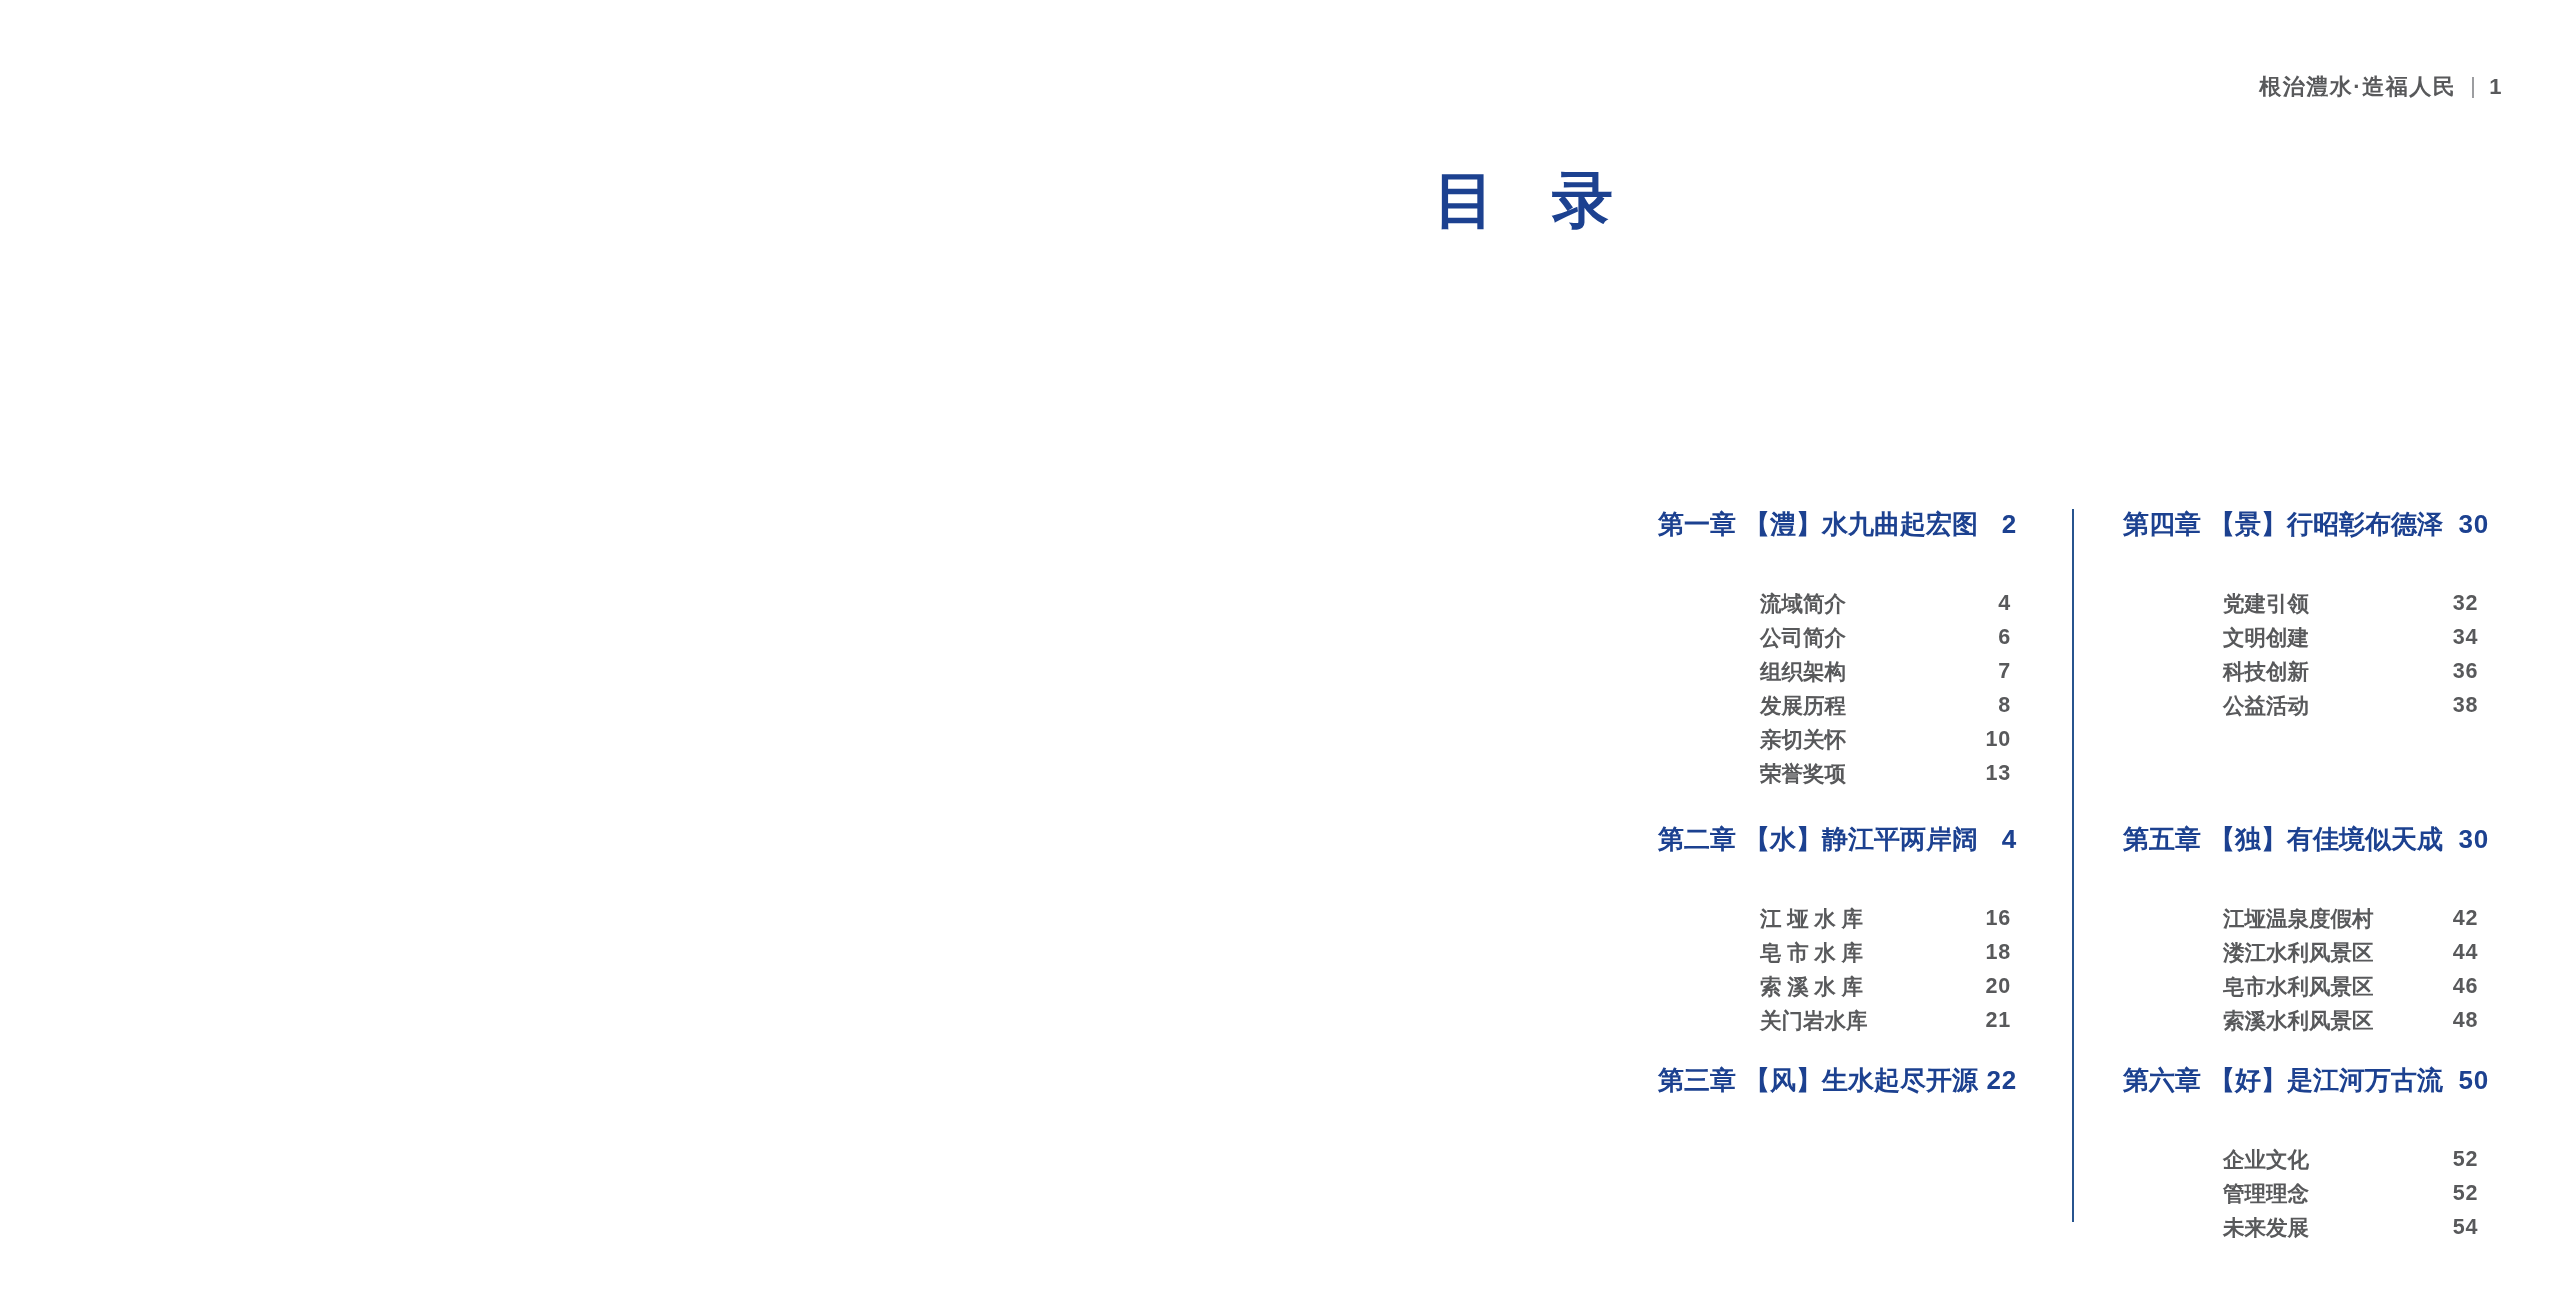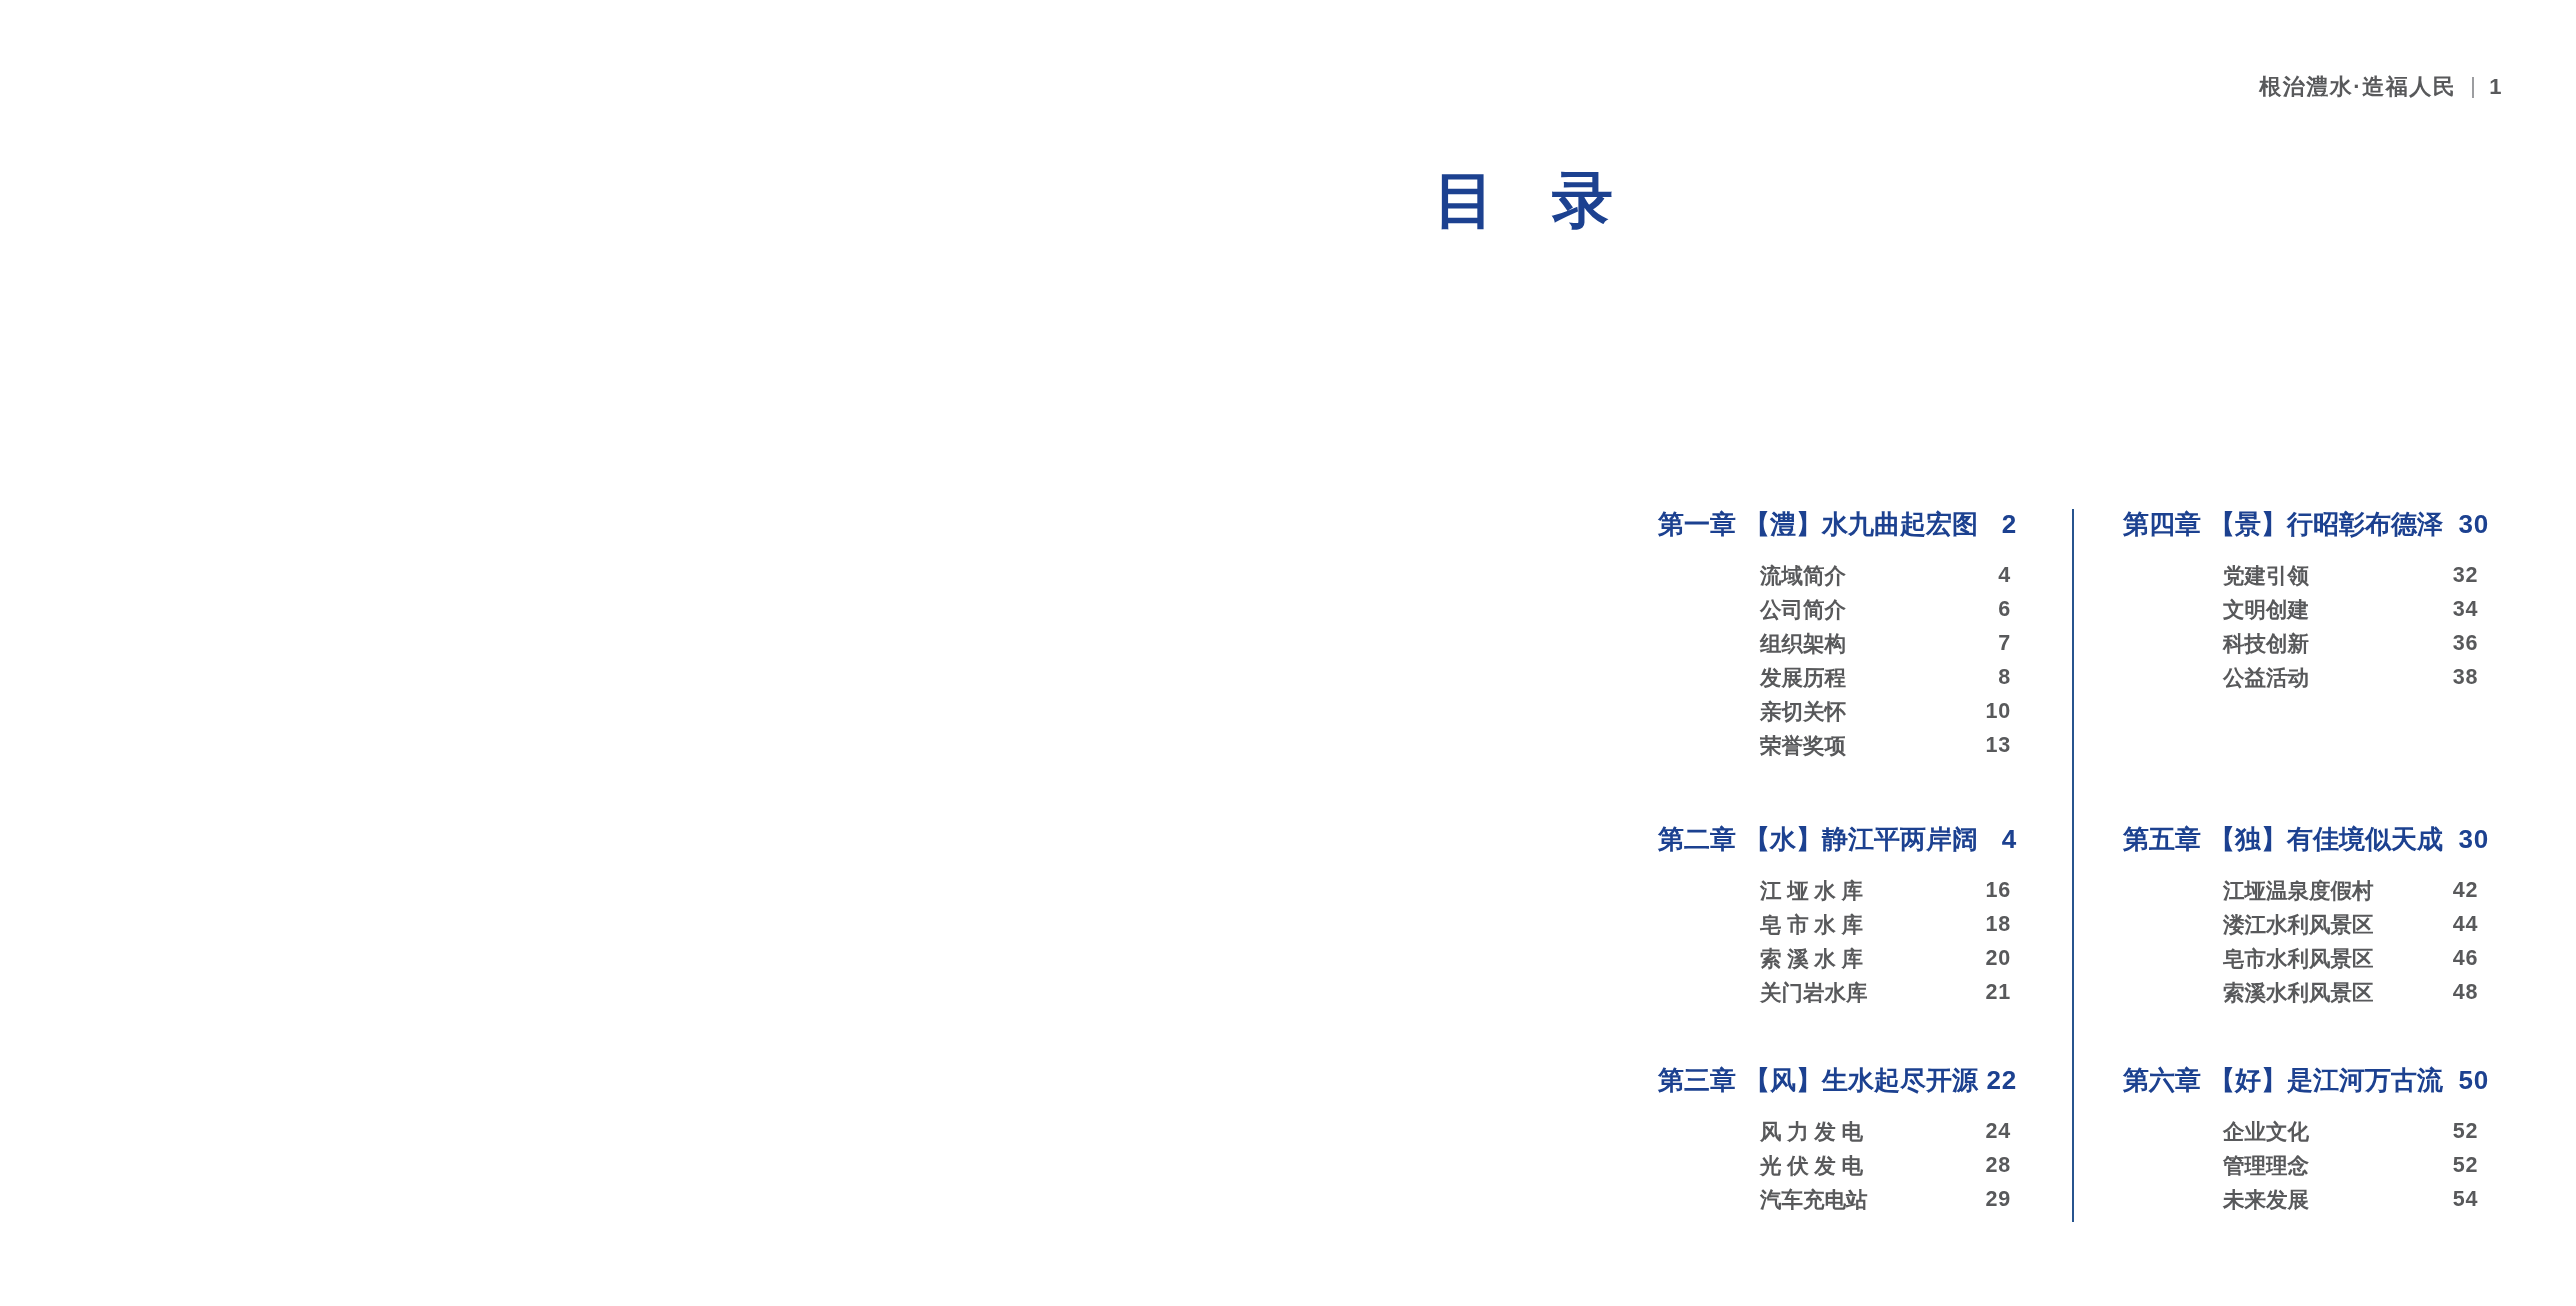--- a/index.html
+++ b/index.html
@@ -41,21 +41,21 @@
   .g3,.g6{top:1063px;}
   .chap-head{
     display:flex;align-items:center;
     height:35px;line-height:35px;
     color:#1c4190;font-size:26px;font-weight:bold;
     white-space:nowrap;
     gap:8px;
   }
   .chap-head .chap-title{}
   .chap-head .chap-page{margin-left:auto;letter-spacing:0.8px;}
-  .items{margin-top:16px;}
+  .items{margin-top:44px;}
   .g-l .items{margin-left:102px;padding-right:6.1px;}
   .g-r .items{margin-left:100px;padding-right:10.7px;}
   .row{
     display:flex;align-items:center;justify-content:space-between;
     height:34px;
     color:#58595b;font-size:21.5px;font-weight:bold;
     white-space:nowrap;
   }
   .row .pg{letter-spacing:0.8px;}
   
@@ -138,34 +138,20 @@
       </div>
     </div>
   </div>
 
   <div class="group g-l g3">
     <div class="chap-head">
       <span class="chap-label">第三章</span>
       <span class="chap-title">【风】生水起尽开源</span>
       <span class="chap-page">22</span>
     </div>
-    <div class="items">
-      <div class="row">
-        <span class="sp">风力发电</span>
-        <span class="pg">24</span>
-      </div>
-      <div class="row">
-        <span class="sp">光伏发电</span>
-        <span class="pg">28</span>
-      </div>
-      <div class="row">
-        <span>汽车充电站</span>
-        <span class="pg">29</span>
-      </div>
-    </div>
   </div>
 
   <div class="group g-r g4">
     <div class="chap-head">
       <span class="chap-label">第四章</span>
       <span class="chap-title">【景】行昭彰布德泽</span>
       <span class="chap-page">30</span>
     </div>
     <div class="items">
       <div class="row">

